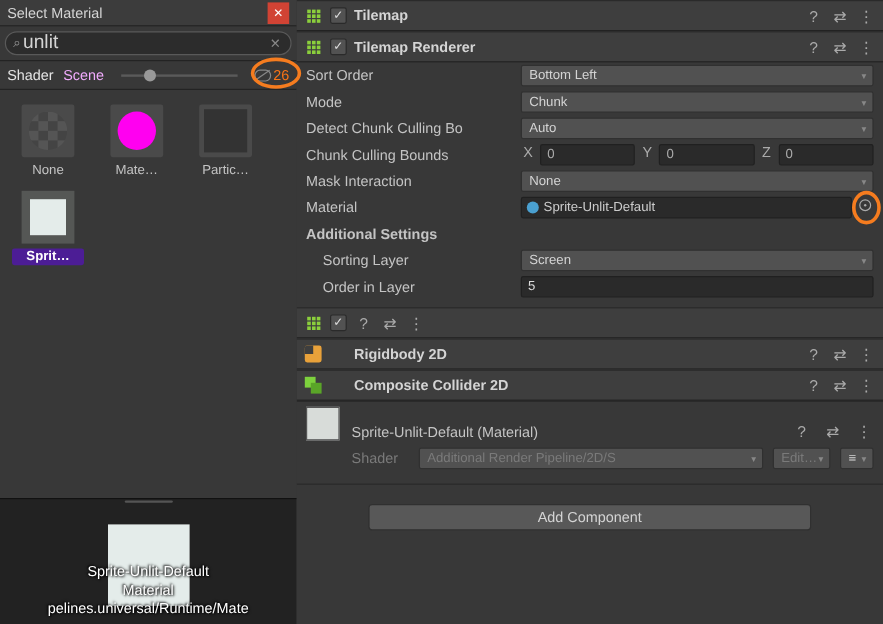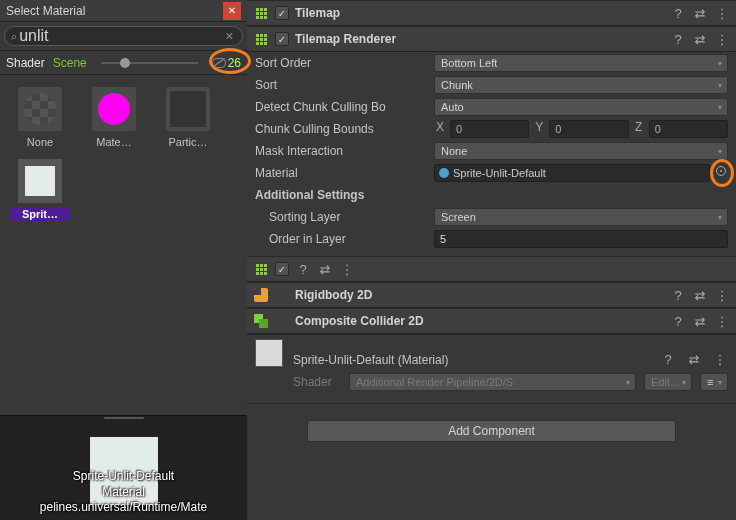--- a/index.html
+++ b/index.html
@@ -81,21 +81,21 @@
   .tabs-row {
     height: 24px;
     display: flex;
     align-items: center;
     gap: 8px;
     padding: 0 6px;
     border-bottom: 1px solid #232323;
     position: relative;
   }
   .tab {
-    color: #84cc16;
+    color: #f0abfc;
     cursor: pointer;
     height: 100%;
     display: flex;
     align-items: center;
   }
   .tab.active {
     color: #e4e4e4;
   }
   .slider {
     flex: 1;
@@ -114,21 +114,21 @@
     background: #999;
     border-radius: 50%;
     position: absolute;
     top: -4px;
     left: 20%;
   }
   .count-badge {
     display: flex;
     align-items: center;
     gap: 2px;
-    color: #bef264;
+    color: #f97316;
   }
   .circle-highlight {
     border: 3px solid #f57c1f;
     border-radius: 50%;
     position: absolute;
   }
   
   .asset-grid {
     flex: 1;
     padding: 12px 8px;
@@ -512,21 +512,21 @@
     <span class="menu-icon">⋮</span>
   </div>
 
   <div class="prop-row">
     <span class="prop-label">Sort Order</span>
     <div class="prop-field">
         <div class="dropdown">Bottom Left</div>
       </div>
   </div>
   <div class="prop-row">
-    <span class="prop-label">Sort</span>
+    <span class="prop-label">Mode</span>
     <div class="prop-field">
         <div class="dropdown">Chunk</div>
       </div>
   </div>
   <div class="prop-row">
     <span class="prop-label">Detect Chunk Culling Bo</span>
     <div class="prop-field">
         <div class="dropdown">Auto</div>
       </div>
   </div>

